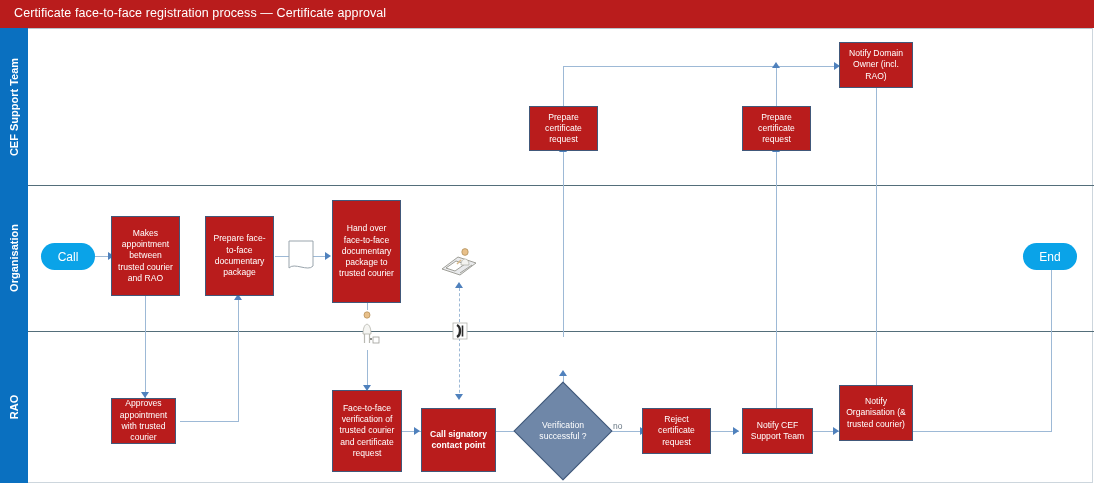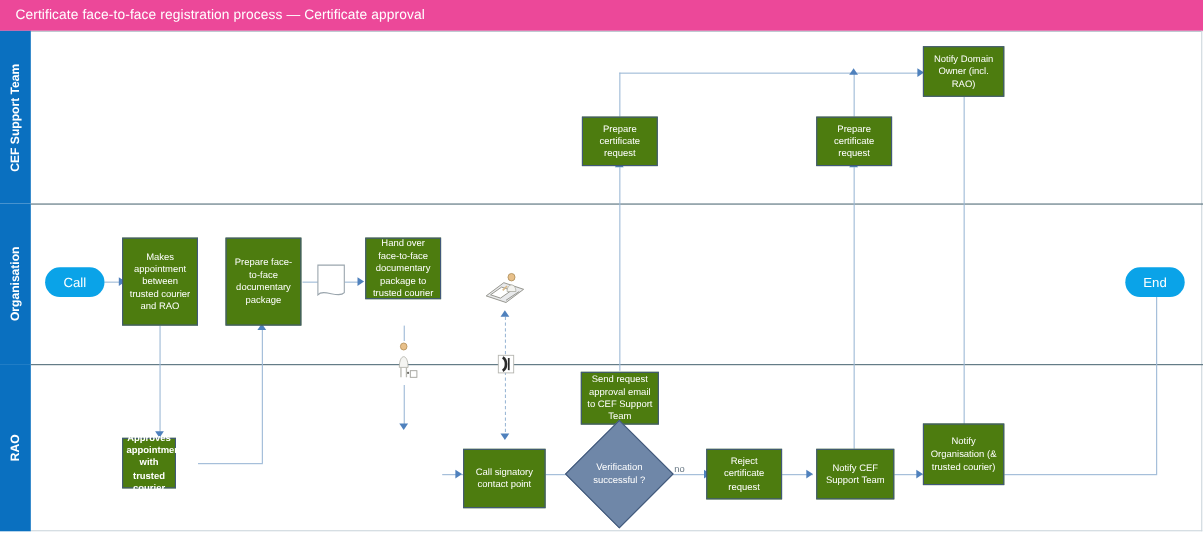--- a/index.html
+++ b/index.html
@@ -1,33 +1,33 @@
 <!DOCTYPE html>
 <html><head>
 <meta charset="utf-8">
 <style>
   html,body{margin:0;padding:0;background:#ffffff;}
   body{font-family:"Liberation Sans", sans-serif;}
   #canvas{position:relative;width:1094px;height:489px;background:#ffffff;overflow:hidden;}
 
   
-  #titlebar{position:absolute;left:0;top:0;width:1094px;height:28px;background:#ec4899;}
+  #titlebar{position:absolute;left:0;top:0;width:1094px;height:28px;background:#b91c1c;}
   #titlebar .t{position:absolute;left:14px;top:6px;color:#ffffff;font-size:12.5px;letter-spacing:.1px;white-space:nowrap;}
 
   
   .laneband{position:absolute;left:0;width:28px;background:#0a70c0;}
   .laneband .lbl{position:absolute;left:50%;top:50%;transform:translate(-50%,-50%) rotate(-90deg);
     transform-origin:center center;color:#ffffff;font-size:11px;font-weight:bold;white-space:nowrap;}
   .lanesep{position:absolute;left:28px;width:1066px;height:1px;background:#546e7a;}
   .outer-top{position:absolute;left:28px;top:28px;width:1065px;height:1px;background:#b8c4cc;}
   .outer-bottom{position:absolute;left:28px;top:482px;width:1065px;height:1px;background:#cdd6dd;}
   .outer-right{position:absolute;left:1092px;top:28px;width:1px;height:455px;background:#cdd6dd;}
 
   
-  .node{position:absolute;box-sizing:border-box;background:#4d7c0f;border:1px solid #41587a;
+  .node{position:absolute;box-sizing:border-box;background:#b91c1c;border:1px solid #41587a;
     color:#ffffff;font-size:8.6px;line-height:11.3px;text-align:center;
     display:flex;align-items:center;justify-content:center;padding:2px 3px;}
   .node span{display:block;width:100%;}
 
   
   .term{position:absolute;box-sizing:border-box;background:#0aa3e8;border-radius:999px;
     color:#ffffff;font-size:12px;display:flex;align-items:center;justify-content:center;}
 
   
   .diamond{position:absolute;}
@@ -169,21 +169,21 @@
   <div class="node" style="left:205px;top:216px;width:69px;height:80px;">
     <span>Prepare face-to-face documentary package</span>
   </div>
 
   <div class="docshape" style="left:288px;top:240px;width:26px;height:32px;">
     <svg width="26" height="32" viewBox="0 0 26 32">
       <path d="M1 1 H25 V26 C20 32 6 22 1 28 Z" fill="#ffffff" stroke="#9aa5ad" stroke-width="1"></path>
     </svg>
   </div>
 
-  <div class="node" style="left:332px;top:216px;width:69px;height:56px;">
+  <div class="node" style="left:332px;top:200px;width:69px;height:103px;">
     <span>Hand over face-to-face documentary package to trusted courier</span>
   </div>
 
   <div class="icon" style="left:438px;top:243px;width:42px;height:38px;">
     <svg width="42" height="38" viewBox="0 0 42 38">
       <g stroke="#8a8a82" stroke-width="0.8" fill="none">
         <path d="M4 26 L20 14 L38 20 L22 32 Z" fill="#e9eaec"></path>
         <path d="M8 25 L18 18 L27 21 L17 28 Z" fill="#ffffff"></path>
         <path d="M22 30 L34 22"></path>
       </g>
@@ -208,32 +208,32 @@
       <path d="M6.5 24 L6.5 33 M11.5 24 L11.5 33" stroke="#b9b9b2" stroke-width="1.2" fill="none"></path>
       <rect x="15" y="27" width="6" height="6" fill="#ffffff" stroke="#9e9e98" stroke-width="0.8"></rect>
       <circle cx="13" cy="29" r="1" fill="#6b6b66"></circle>
     </svg>
   </div>
 
   <div class="term" style="left:1023px;top:243px;width:54px;height:27px;">
     <span>End</span>
   </div>
 
-  <div class="node" style="left:111px;top:398px;width:49px;height:46px;font-weight:bold;">
+  <div class="node" style="left:111px;top:398px;width:65px;height:46px;">
     <span>Approves appointment with trusted courier</span>
   </div>
 
-
-  <div class="node" style="left:421px;top:408px;width:75px;height:54px;">
+  <div class="node" style="left:332px;top:390px;width:70px;height:82px;">
+    <span>Face-to-face verification of trusted courier and certificate request</span>
+  </div>
+
+  <div class="node" style="left:421px;top:408px;width:75px;height:64px;font-weight:bold;">
     <span>Call signatory contact point</span>
   </div>
 
-  <div class="node" style="left:528px;top:338px;width:71px;height:48px;">
-    <span>Send request approval email to CEF Support Team</span>
-  </div>
 
   <div class="diamond" style="left:528px;top:396px;width:70px;height:70px;">
     <div class="shape"></div>
     <div class="txt">Verification successful ?</div>
   </div>
 
   <div class="node" style="left:642px;top:408px;width:69px;height:46px;">
     <span>Reject certificate request</span>
   </div>
 

